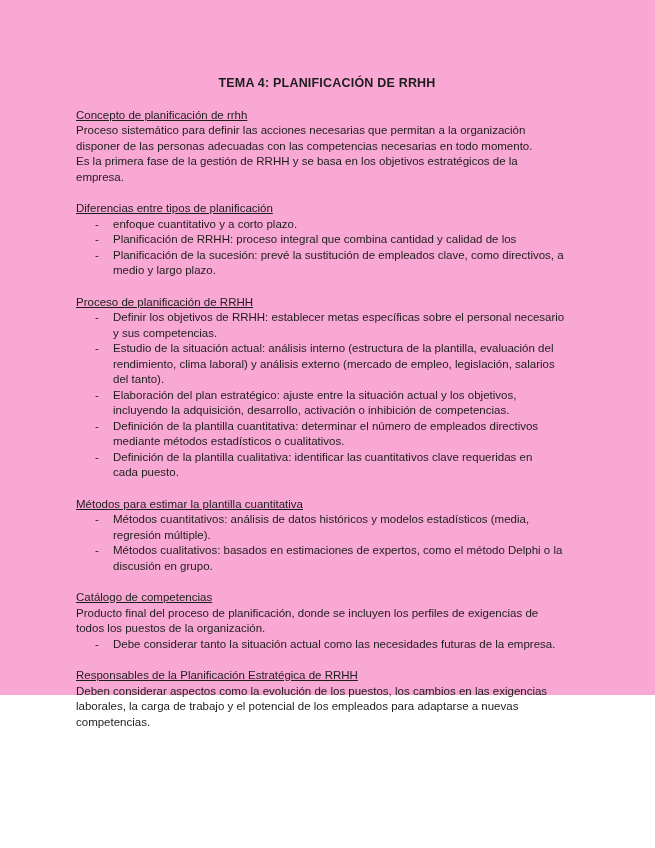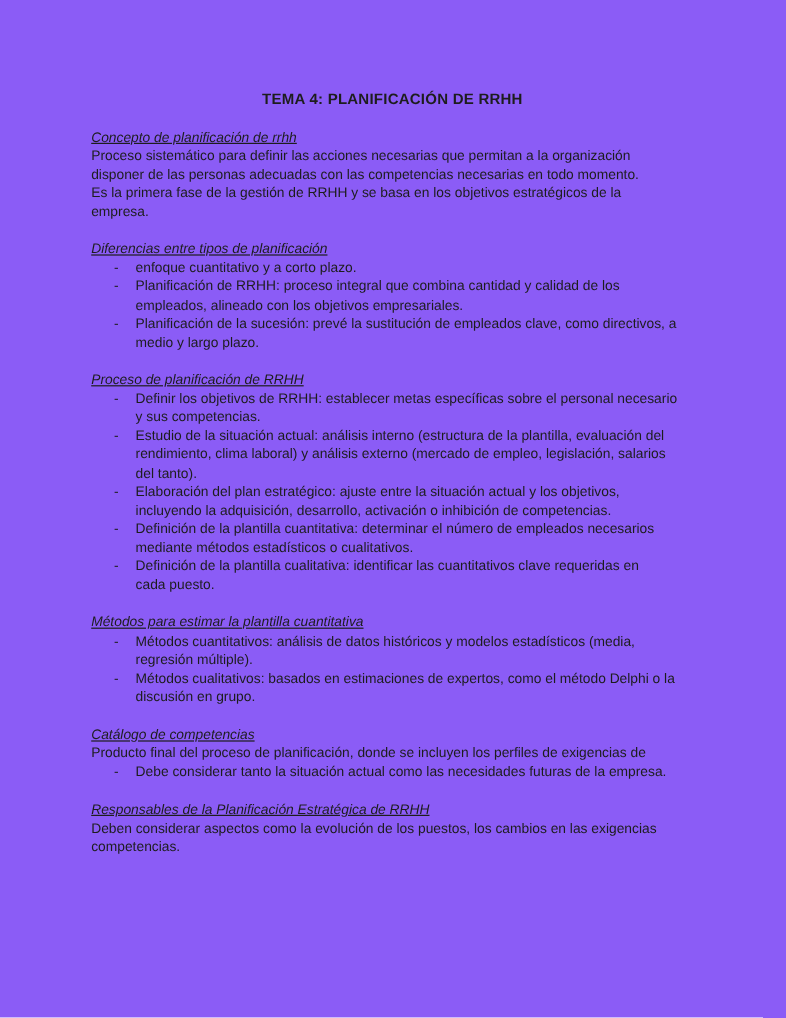--- a/index.html
+++ b/index.html
@@ -3,22 +3,22 @@
 <meta charset="utf-8">
 <style>
   html, body {
     margin: 0; padding: 0;
     width: 655px; height: 848px;
     overflow: hidden;
     background: #ffffff;
   }
   .page {
     position: relative;
-    width: 655px; height: 848px;
-    background: #8b5cf6;
+    width: 655px; height: 695px;
+    background: #f9a8d4;
     font-family: "Liberation Sans", sans-serif;
     color: #1d1d1d;
   }
   .content {
     position: absolute;
     left: 76px; top: 76px;
     width: 502px;
     font-size: 11.5px;
     line-height: 15.5px;
   }
@@ -27,21 +27,20 @@
     font-size: 12.5px;
     line-height: 15.5px;
     text-align: center;
     white-space: nowrap;
     letter-spacing: 0.2px;
   }
   .section { margin-top: 16px; }
   .heading {
     text-decoration: underline;
     white-space: nowrap;
-    font-style: italic;
   }
   .line { white-space: nowrap; }
   .bullet {
     position: relative;
     padding-left: 37px;
   }
   .bullet .dash {
     position: absolute;
     left: 19px; top: 0;
   }
@@ -64,21 +63,20 @@
         </div>
         <div class="section">
           <div class="heading">Diferencias entre tipos de planificación</div>
           <div class="bullet">
             <span class="dash">-</span>
             <div class="line">enfoque cuantitativo y a corto plazo.</div>
           </div>
           <div class="bullet">
             <span class="dash">-</span>
             <div class="line">Planificación de RRHH: proceso integral que combina cantidad y calidad de los</div>
-            <div class="line">empleados, alineado con los objetivos empresariales.</div>
           </div>
           <div class="bullet">
             <span class="dash">-</span>
             <div class="line">Planificación de la sucesión: prevé la sustitución de empleados clave, como directivos, a</div>
             <div class="line">medio y largo plazo.</div>
           </div>
         </div>
         <div class="section">
           <div class="heading">Proceso de planificación de RRHH</div>
           <div class="bullet">
@@ -92,21 +90,21 @@
             <div class="line">rendimiento, clima laboral) y análisis externo (mercado de empleo, legislación, salarios</div>
             <div class="line">del tanto).</div>
           </div>
           <div class="bullet">
             <span class="dash">-</span>
             <div class="line">Elaboración del plan estratégico: ajuste entre la situación actual y los objetivos,</div>
             <div class="line">incluyendo la adquisición, desarrollo, activación o inhibición de competencias.</div>
           </div>
           <div class="bullet">
             <span class="dash">-</span>
-            <div class="line">Definición de la plantilla cuantitativa: determinar el número de empleados necesarios</div>
+            <div class="line">Definición de la plantilla cuantitativa: determinar el número de empleados directivos</div>
             <div class="line">mediante métodos estadísticos o cualitativos.</div>
           </div>
           <div class="bullet">
             <span class="dash">-</span>
             <div class="line">Definición de la plantilla cualitativa: identificar las cuantitativos clave requeridas en</div>
             <div class="line">cada puesto.</div>
           </div>
         </div>
         <div class="section">
           <div class="heading">Métodos para estimar la plantilla cuantitativa</div>
@@ -118,28 +116,30 @@
           <div class="bullet">
             <span class="dash">-</span>
             <div class="line">Métodos cualitativos: basados en estimaciones de expertos, como el método Delphi o la</div>
             <div class="line">discusión en grupo.</div>
           </div>
         </div>
         <div class="section">
           <div class="heading">Catálogo de competencias</div>
           <div>
             <div class="line">Producto final del proceso de planificación, donde se incluyen los perfiles de exigencias de</div>
+            <div class="line">todos los puestos de la organización.</div>
           </div>
           <div class="bullet">
             <span class="dash">-</span>
             <div class="line">Debe considerar tanto la situación actual como las necesidades futuras de la empresa.</div>
           </div>
         </div>
         <div class="section">
           <div class="heading">Responsables de la Planificación Estratégica de RRHH</div>
           <div>
             <div class="line">Deben considerar aspectos como la evolución de los puestos, los cambios en las exigencias</div>
+            <div class="line">laborales, la carga de trabajo y el potencial de los empleados para adaptarse a nuevas</div>
             <div class="line">competencias.</div>
           </div>
         </div>
       </div>
   </div>
 </div>
 
 </body></html>

